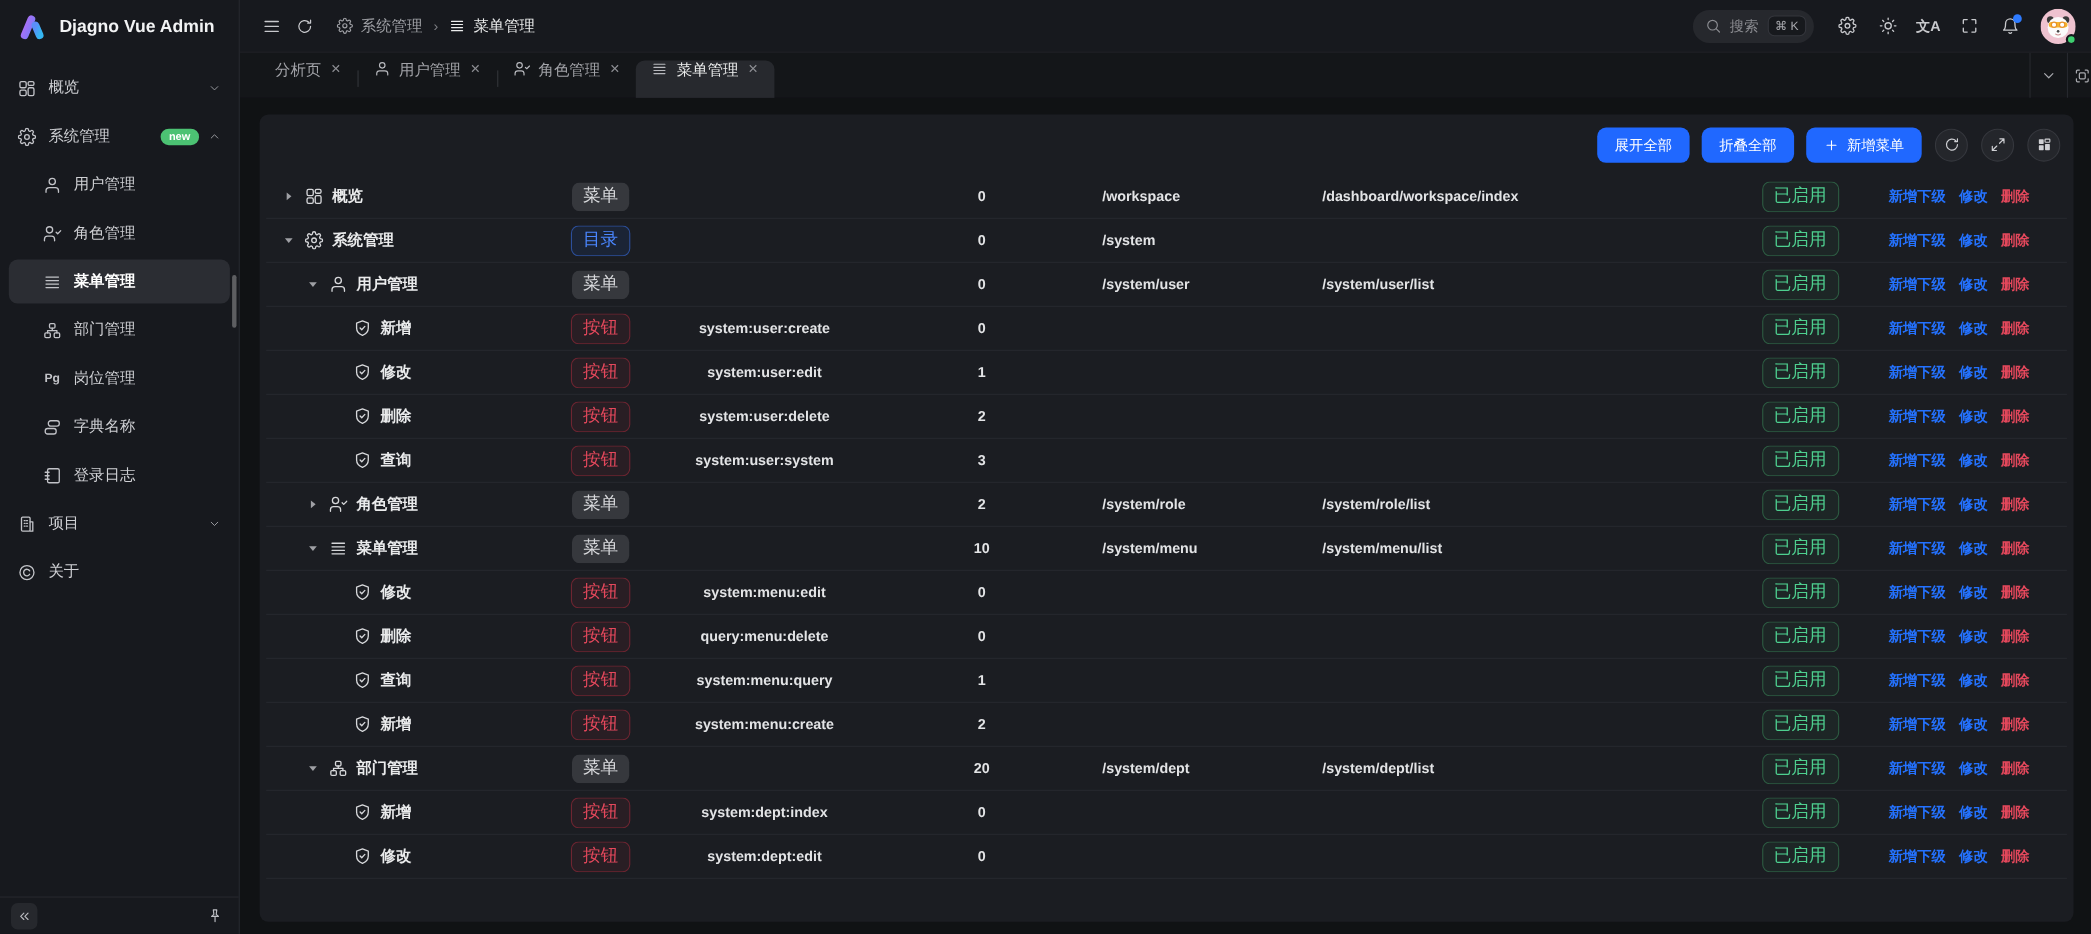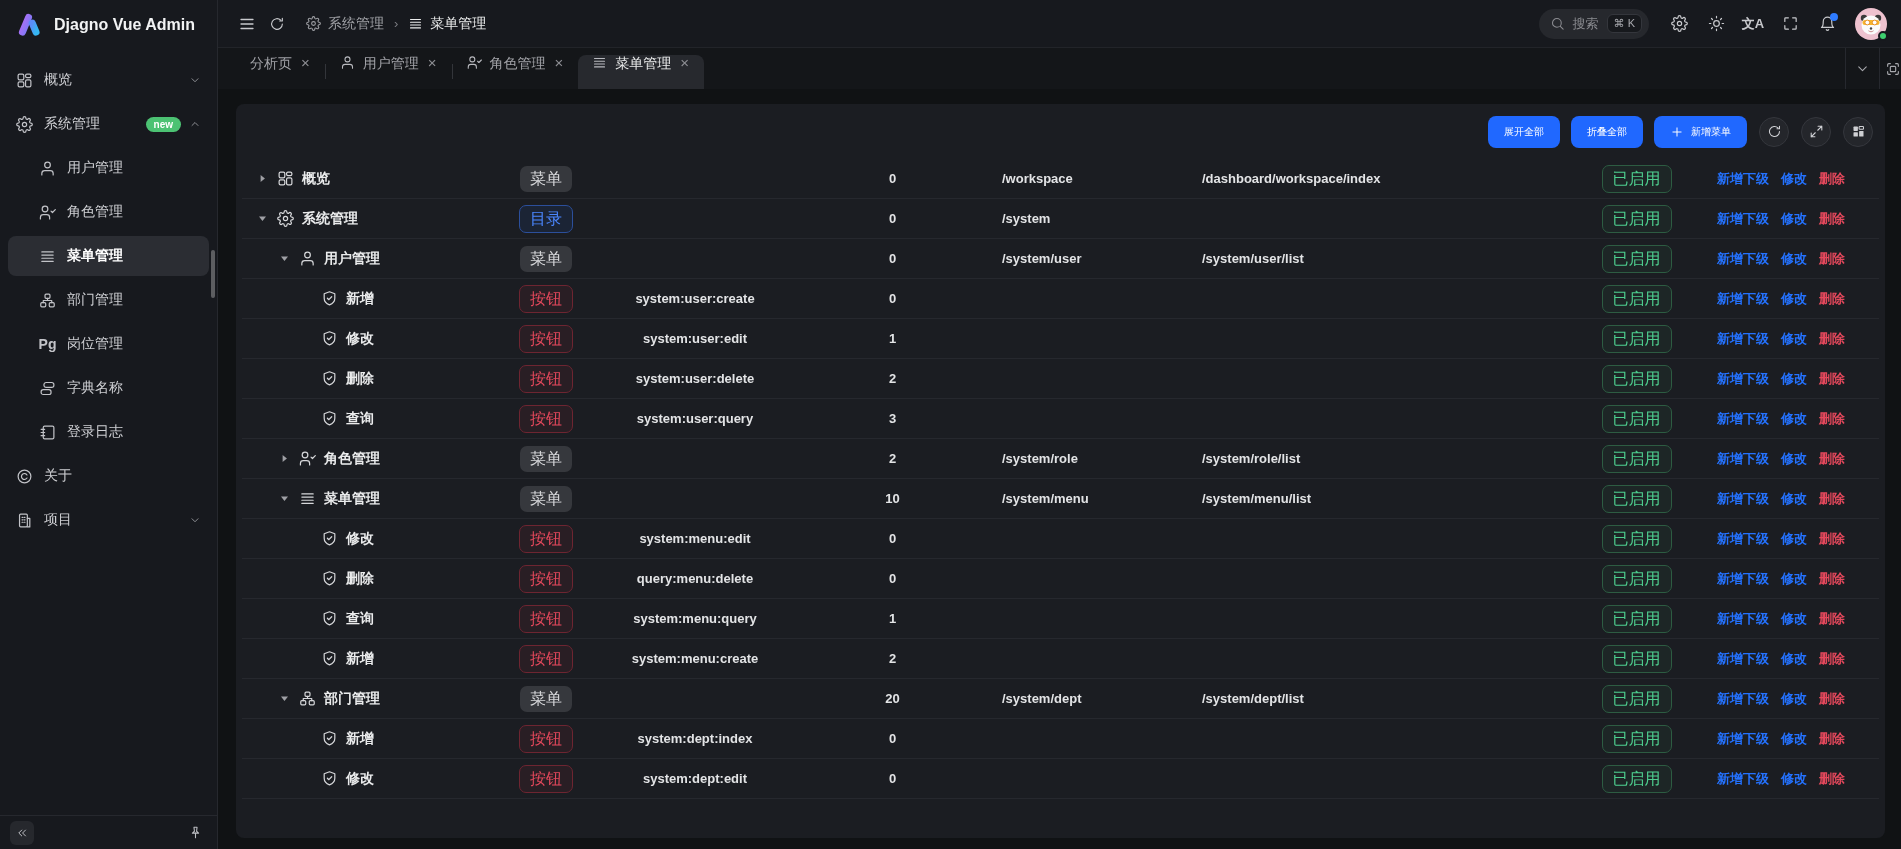--- a/index.html
+++ b/index.html
@@ -20,21 +20,21 @@
   .menu-item.active { background:#2b2d33; color:#ffffff; font-weight:600; }
   .menu-item .mi-label { flex:1; white-space:nowrap; overflow:hidden; }
   .badge-new { background:#4cc273; color:#fff; font-size:10px; font-weight:700; padding:2px 8px; border-radius:999px; margin-right:8px; }
   .chev { color:#9fa0a5; width:12px; height:12px; flex:none; }
   .side-thumb { position:absolute; right:2px; top:250px; width:4px; height:48px; border-radius:2px; background:rgba(255,255,255,.30); }
   .side-footer { position:absolute; left:0; right:0; bottom:0; height:34px; border-top:1px solid #26282e;
     display:flex; align-items:center; justify-content:space-between; padding:0 10px; }
   .sf-btn { width:24px; height:24px; border-radius:6px; background:#26282d; color:#bdbec3; display:flex; align-items:center; justify-content:center; cursor:pointer; }
   .sf-btn.ghost { background:transparent; }
   .icn { display:block; }
-  .icon-text { font-size:14px; font-weight:700; letter-spacing:0; }
+  .icon-text { font-size:11px; font-weight:700; letter-spacing:0; }
 
   
   .main { flex:1; display:flex; flex-direction:column; min-width:0; }
   .topbar { height:48px; background:#17191e; border-bottom:1px solid #222429; display:flex; align-items:center; padding:0 14px; flex:none; }
   .tb-icon-btn { width:30px; height:30px; display:flex; align-items:center; justify-content:center; color:#c8c9cd; border-radius:6px; cursor:pointer; flex:none; }
   .breadcrumb { display:flex; align-items:center; gap:8px; margin-left:14px; font-size:14px; }
   .bc-item { display:flex; align-items:center; gap:7px; color:#9fa0a5; cursor:pointer; }
   .bc-item.current { color:#eceded; }
   .bc-sep { color:#7c7d82; font-size:13px; padding:0 2px; }
   .tb-right { margin-left:auto; display:flex; align-items:center; gap:7px; }
@@ -56,21 +56,21 @@
   .tab-sep { width:1px; height:15px; background:#33353a; align-self:center; margin-top:6px; }
   .tabbar-right { margin-left:auto; display:flex; align-items:stretch; height:100%; }
   .tbr-btn { width:34px; display:flex; align-items:center; justify-content:center; color:#a8a9ae; border-left:1px solid #26282e; cursor:pointer; }
   .tbr-btn.clip { width:22px; justify-content:flex-start; padding-left:5px; }
 
   
   .content { flex:1; background:#101214; padding:15px 16px 11px 18px; min-height:0; }
   .panel { background:#1b1d22; border-radius:8px; height:100%; padding:0 6px; overflow:hidden; }
   .toolbar { height:55px; display:flex; align-items:center; justify-content:flex-end; gap:11px; padding:0 6px; }
   .btn-blue { display:flex; align-items:center; gap:7px; height:32px; padding:0 16px; background:#2068ff; color:#fff;
-    font-size:10px; font-weight:500; border:none; border-radius:8px; cursor:pointer; font-family:inherit; }
+    font-size:13px; font-weight:500; border:none; border-radius:8px; cursor:pointer; font-family:inherit; }
   .circle-btn { width:30px; height:30px; border-radius:50%; background:#24262b; border:1px solid #35373d; color:#cfd0d4;
     display:flex; align-items:center; justify-content:center; cursor:pointer; margin-left:1px; }
 
   
   .thead { display:flex; align-items:center; height:30px; background:#2c2e33; border-radius:6px; }
   .th { font-size:13px; font-weight:600; color:#a4a5aa; padding:0 12px; display:flex; align-items:center; height:14px; white-space:nowrap; }
   .th.c { justify-content:center; }
   .th.divider { border-left:1px solid #404248; }
   .tbody .tr { display:flex; align-items:center; height:40px; border-bottom:1px solid #26282e; }
   .td { padding:0 12px; display:flex; align-items:center; font-size:13px; font-weight:600; color:#e3e4e6; overflow:hidden; white-space:nowrap; }
@@ -201,40 +201,40 @@
             <svg class="icn" width="17" height="17" viewBox="0 0 24 24" fill="none" stroke="currentColor" stroke-width="1.7" stroke-linecap="round" stroke-linejoin="round">
               <rect x="6" y="3" width="15" height="18" rx="2"></rect>
               <path d="M3 7.5h5M3 12h5M3 16.5h5"></path>
             </svg>
           </span>
           <span class="mi-label">登录日志</span>
         </div>
         <div class="menu-item">
           <span class="mi-icon">
             <svg class="icn" width="17" height="17" viewBox="0 0 24 24" fill="none" stroke="currentColor" stroke-width="1.7" stroke-linecap="round" stroke-linejoin="round">
-              <circle cx="12" cy="12" r="9"></circle>
-              <path d="M15.5 9.8a4.2 4.2 0 1 0 0 4.4"></path>
-            </svg>
-          </span>
-          <span class="mi-label">关于</span>
-        </div>
-        <div class="menu-item">
-          <span class="mi-icon">
-            <svg class="icn" width="17" height="17" viewBox="0 0 24 24" fill="none" stroke="currentColor" stroke-width="1.7" stroke-linecap="round" stroke-linejoin="round">
               <rect x="5" y="3" width="11" height="18" rx="1.5"></rect>
               <path d="M16 9h3.5v12H16"></path>
               <path d="M8.5 7.5h1.2M11.5 7.5h1.2M8.5 11h1.2M11.5 11h1.2M8.5 14.5h1.2M11.5 14.5h1.2"></path>
             </svg>
           </span>
           <span class="mi-label">项目</span>
           <span class="chev">
             <svg class="icn" width="12" height="12" viewBox="0 0 24 24" fill="none" stroke="currentColor" stroke-width="1.7" stroke-linecap="round" stroke-linejoin="round">
               <path d="M6 9.5l6 6 6-6"></path>
             </svg>
           </span>
+        </div>
+        <div class="menu-item">
+          <span class="mi-icon">
+            <svg class="icn" width="17" height="17" viewBox="0 0 24 24" fill="none" stroke="currentColor" stroke-width="1.7" stroke-linecap="round" stroke-linejoin="round">
+              <circle cx="12" cy="12" r="9"></circle>
+              <path d="M15.5 9.8a4.2 4.2 0 1 0 0 4.4"></path>
+            </svg>
+          </span>
+          <span class="mi-label">关于</span>
         </div>
       </nav>
     <div class="side-thumb"></div>
     <div class="side-footer">
       <div class="sf-btn" id="sf-collapse">
           <svg class="icn" width="14" height="14" viewBox="0 0 24 24" fill="none" stroke="currentColor" stroke-width="1.7" stroke-linecap="round" stroke-linejoin="round">
             <path d="M11.5 7l-5 5 5 5M18 7l-5 5 5 5"></path>
           </svg>
         </div>
       <div class="sf-btn ghost" id="sf-pin">
@@ -624,21 +624,21 @@
                   <svg class="icn" width="17" height="17" viewBox="0 0 24 24" fill="none" stroke="currentColor" stroke-width="1.7" stroke-linecap="round" stroke-linejoin="round">
                     <path d="M12 2.5l7.5 2.8v6.4c0 4.8-3.2 7.7-7.5 9.3-4.3-1.6-7.5-4.5-7.5-9.3V5.3z"></path>
                     <path d="M9 11.6l2.1 2.1 4-4.2"></path>
                   </svg>
                 </span>
                 <span>查询</span>
               </div>
               <div class="td c" style="width: 98px;">
                 <span class="pill pill-btn">按钮</span>
               </div>
-              <div class="td c" style="width: 200px;">system:user:query</div>
+              <div class="td c" style="width: 200px;">system:user:system</div>
               <div class="td c" style="width: 195px;">3</div>
               <div class="td" style="width: 200px;"></div>
               <div class="td" style="flex: 1 1 0%;"></div>
               <div class="td c" style="width: 93px;">
                 <span class="pill pill-on">已启用</span>
               </div>
               <div class="td c" style="width: 196px;">
                 <span class="act-link">新增下级</span>
                 <span class="act-link">修改</span>
                 <span class="act-link danger">删除</span>

